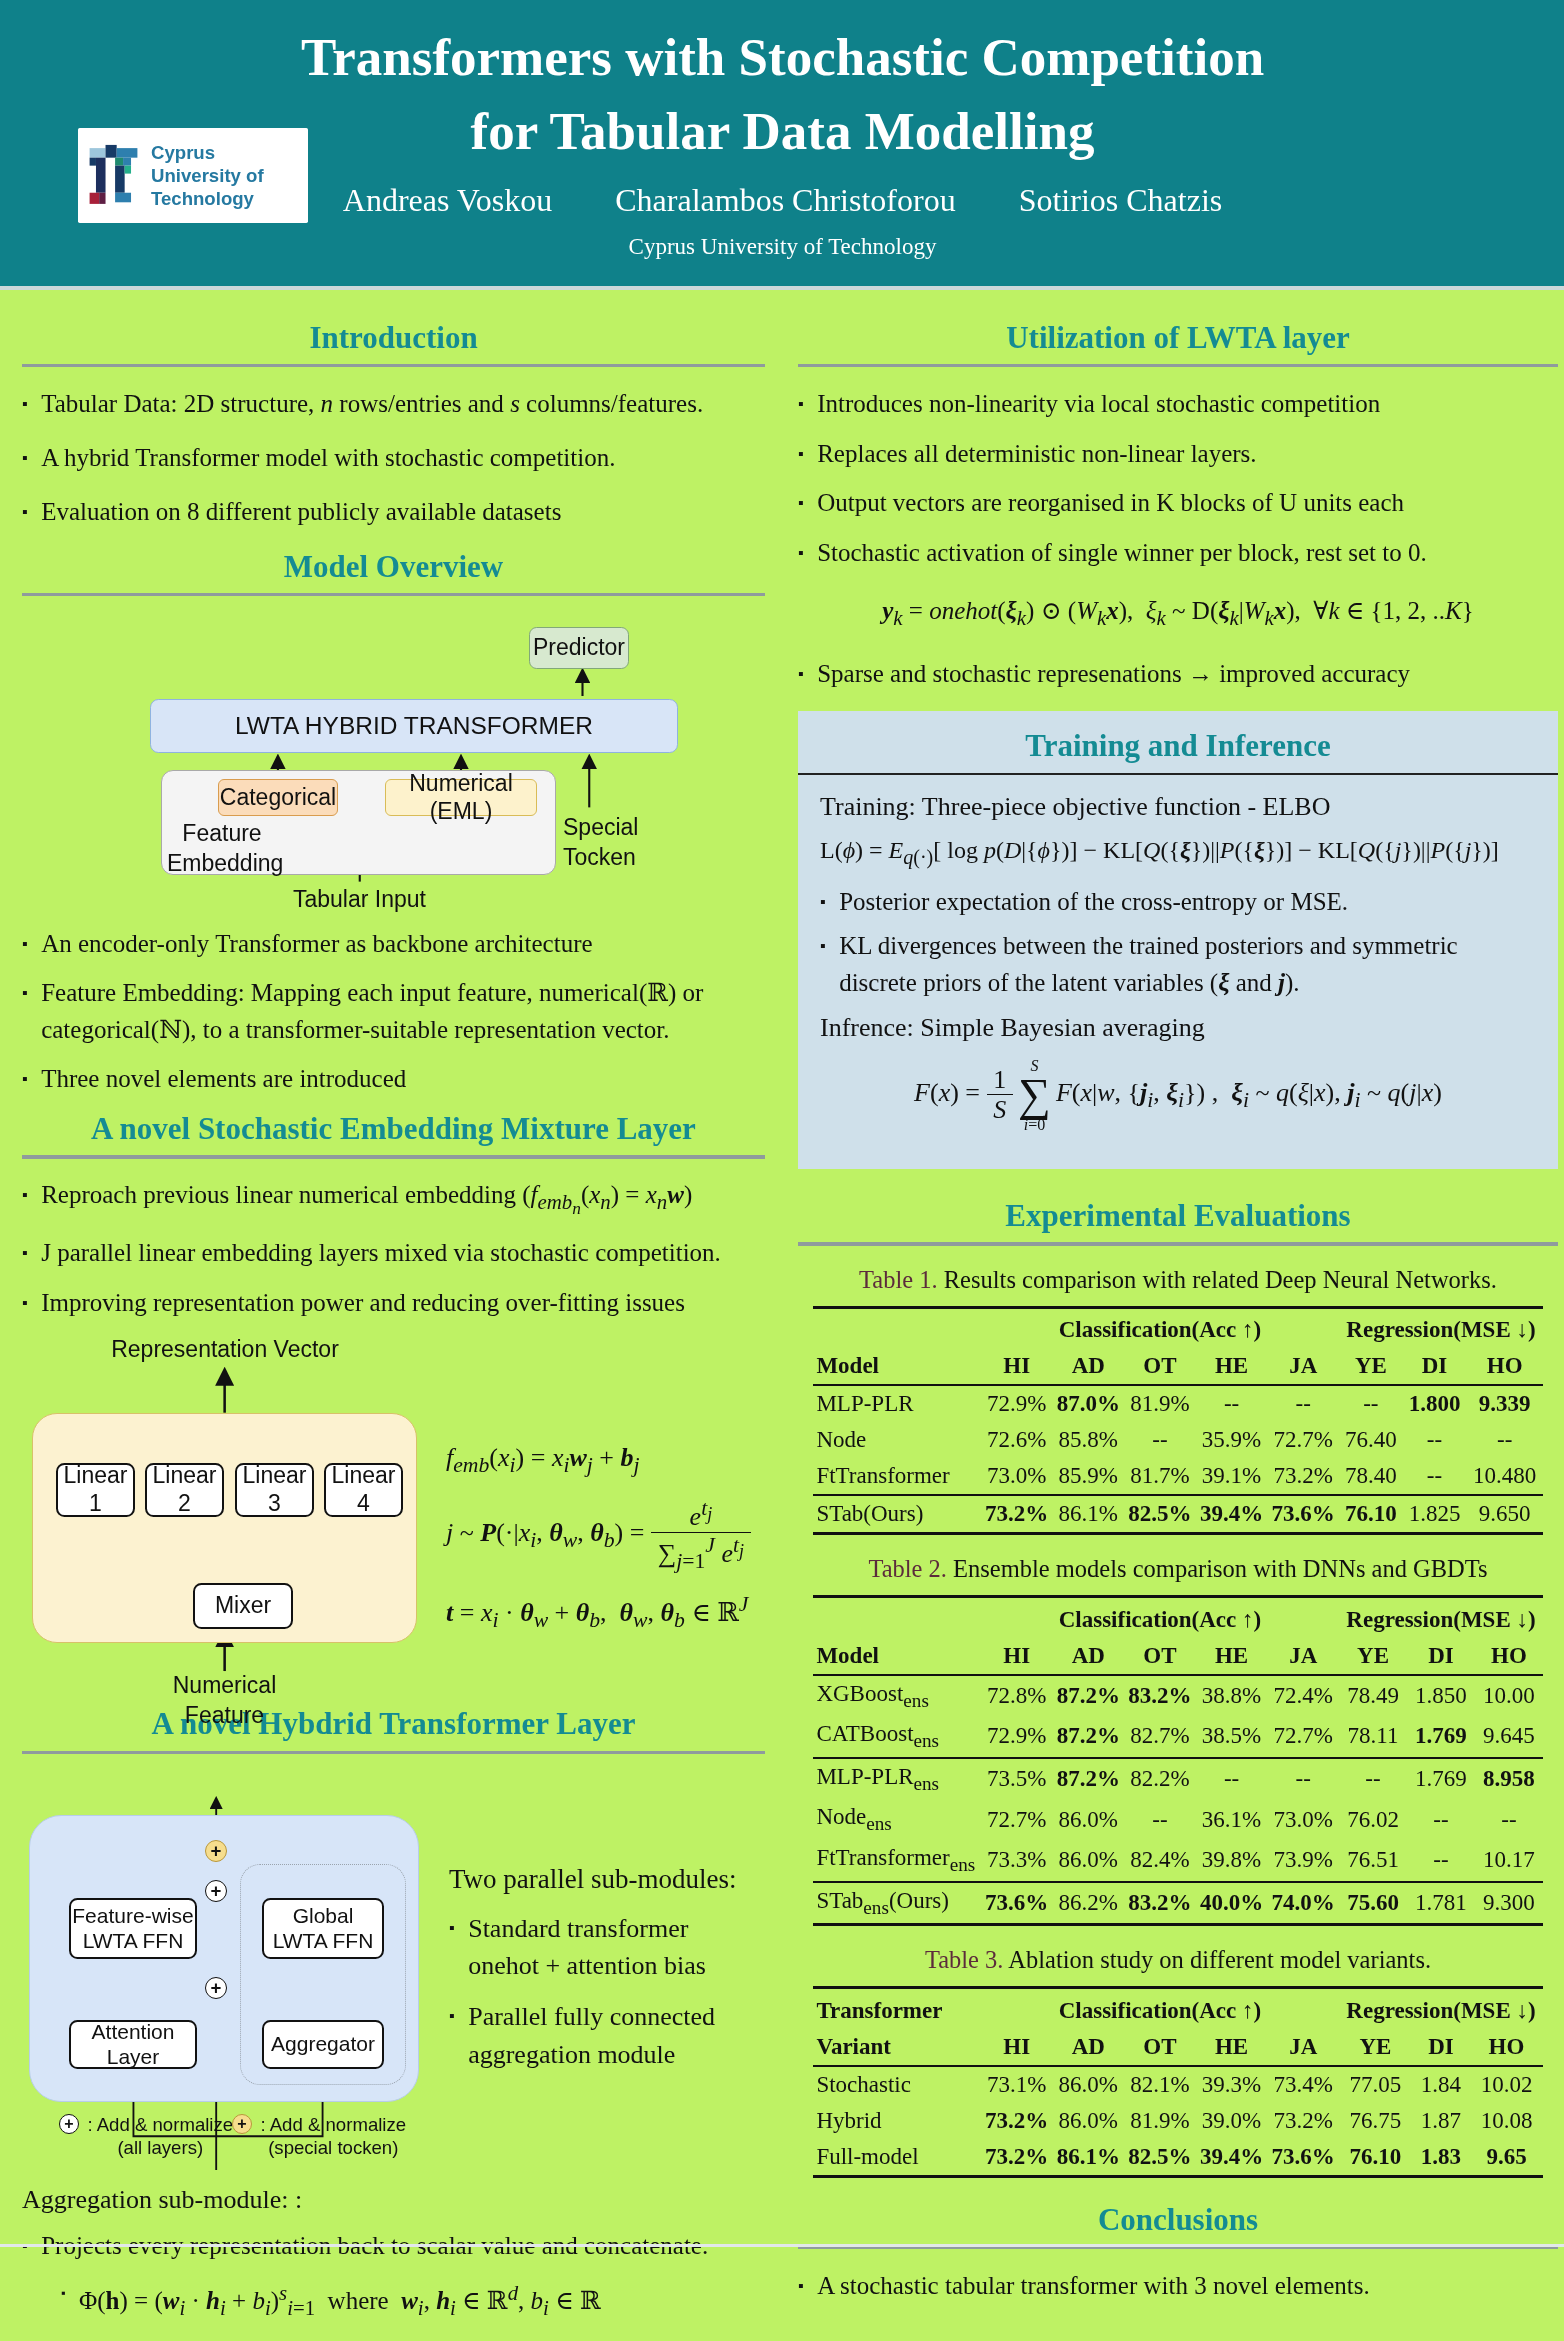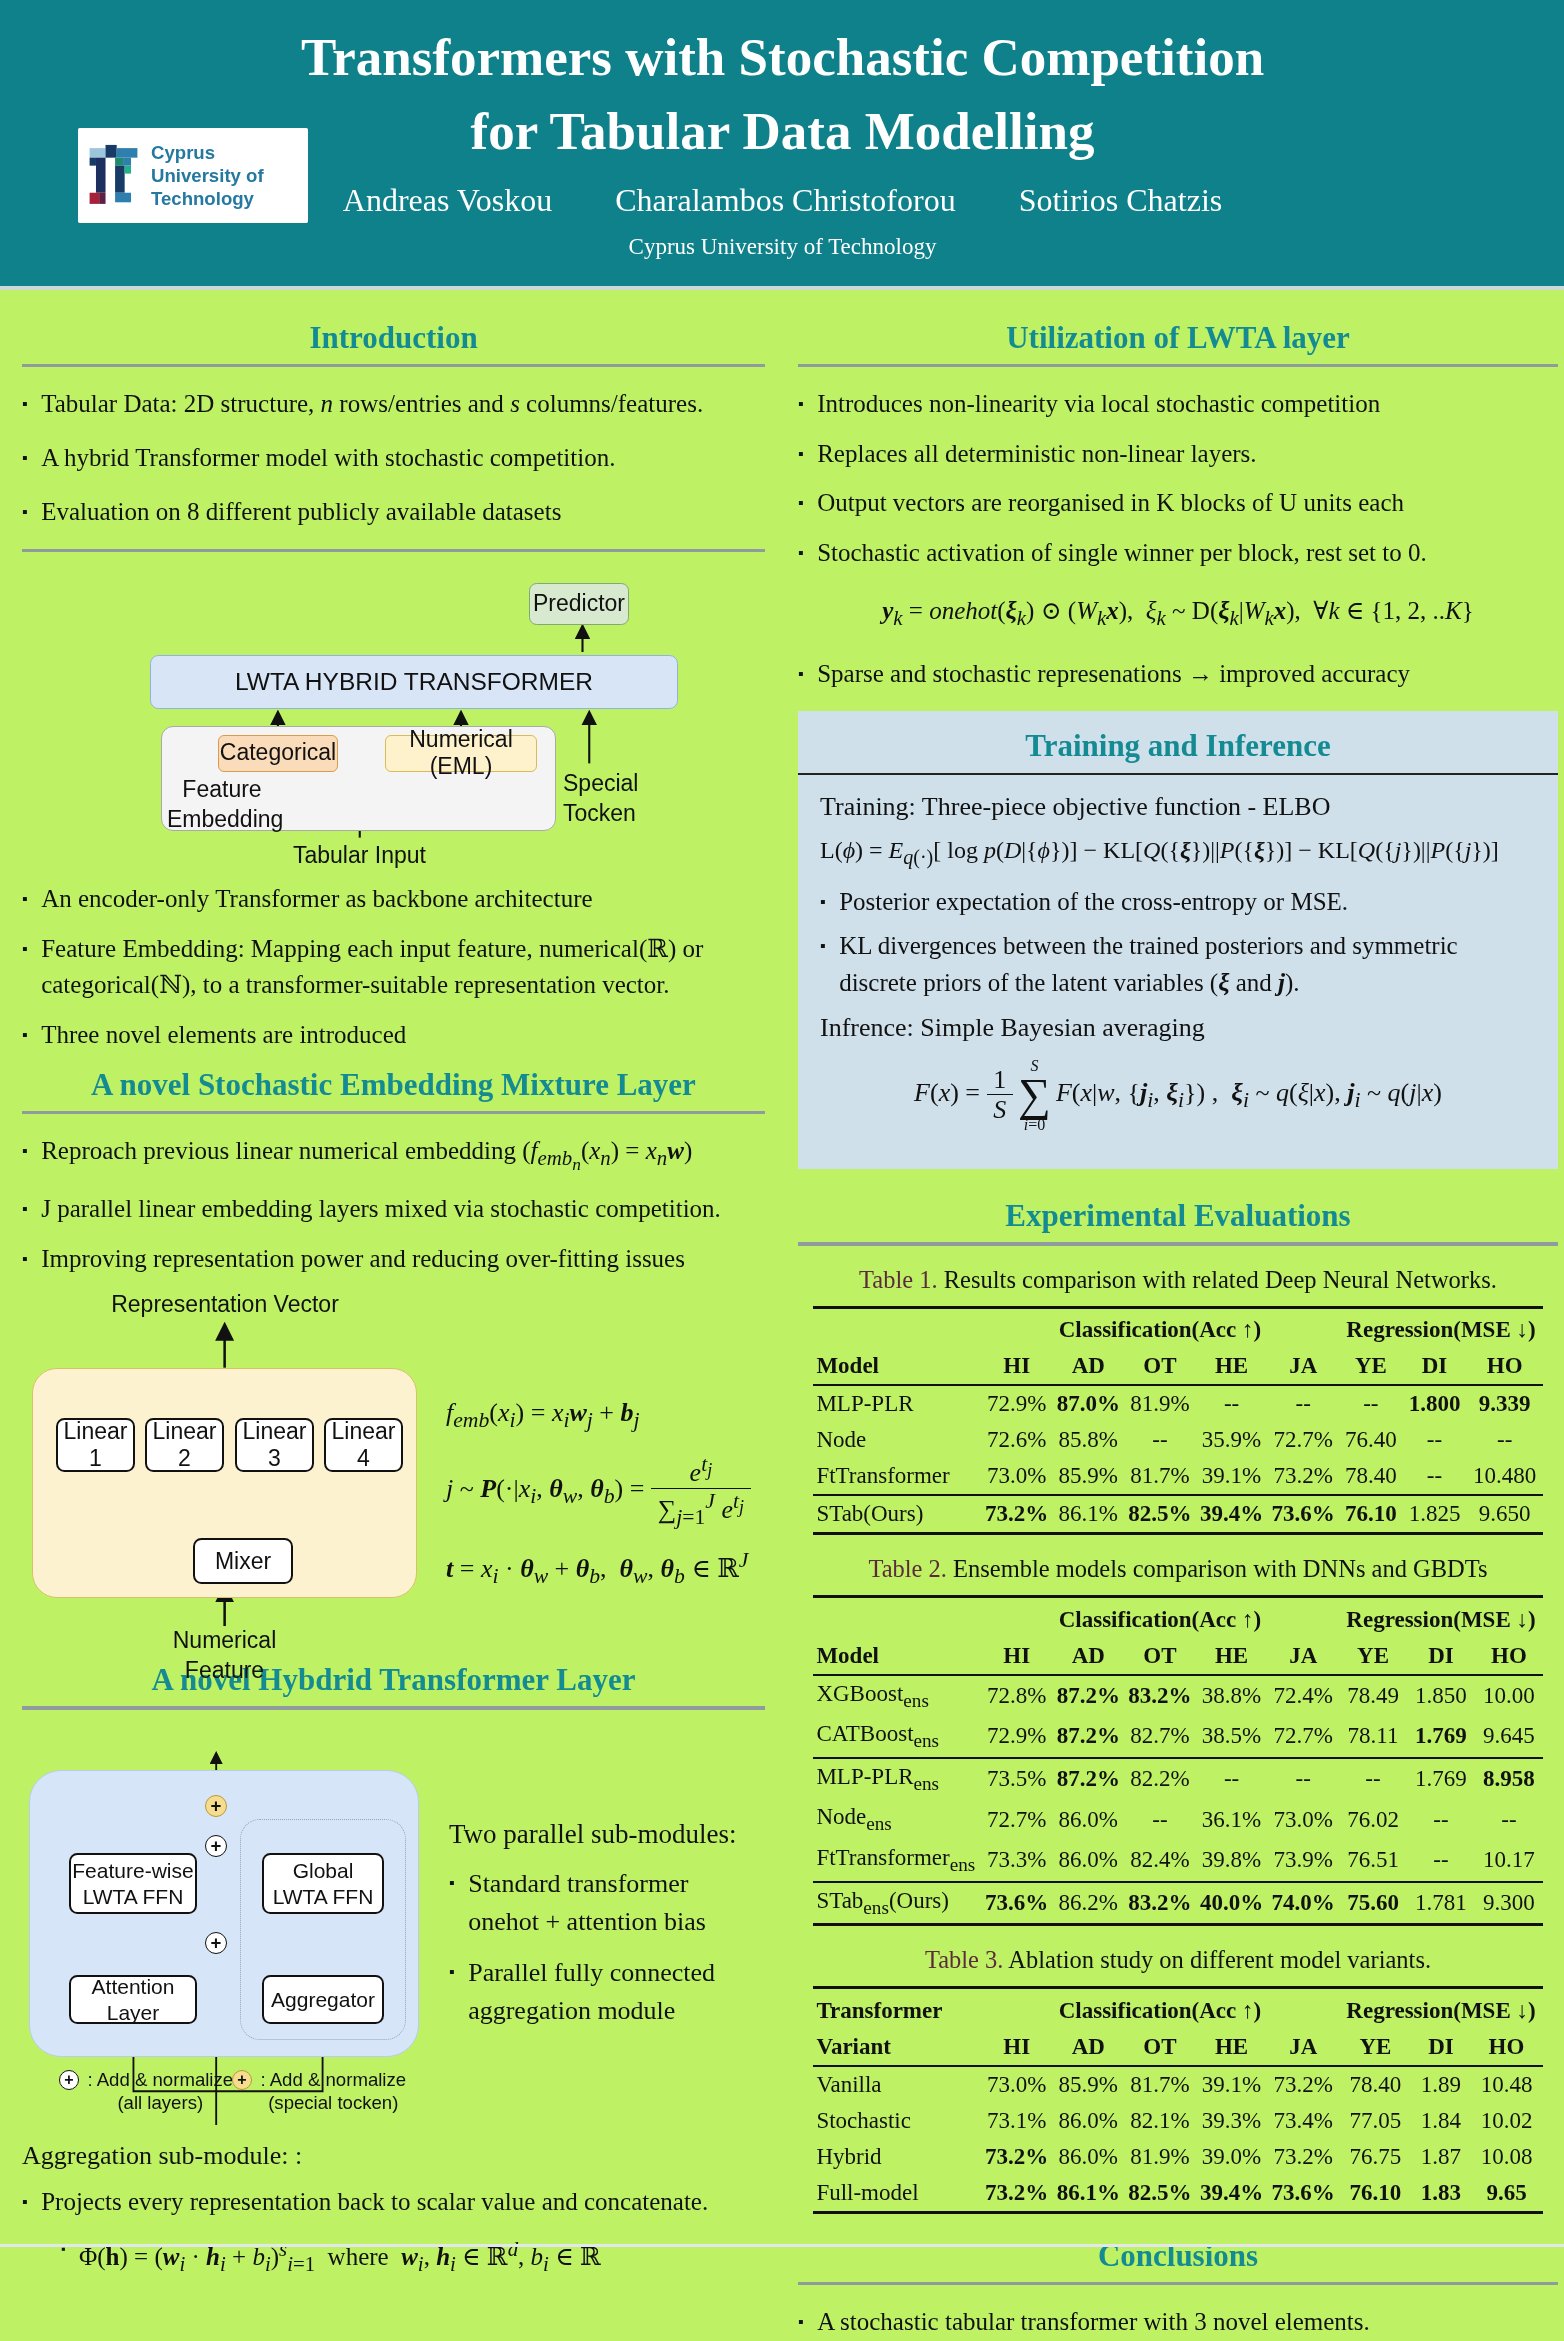--- a/index.html
+++ b/index.html
@@ -143,20 +143,21 @@
         <div class="blt">
           <span class="bsq">▪</span>
           <span class="btxt">A hybrid Transformer model with stochastic competition.</span>
         </div>
         <div class="blt">
           <span class="bsq">▪</span>
           <span class="btxt">Evaluation on 8 different publicly available datasets</span>
         </div>
       </div>
 
+    <div class="sec-h">Model Overview</div>
     <div class="sec-rule"></div>
 
     <div class="diag ov">
       <svg class="ovl" width="743" height="297" viewBox="0 0 880 352">
         <defs>
           <marker id="arwA" viewBox="0 0 10 10" refX="8" refY="5" markerWidth="7.5" markerHeight="7.5" orient="auto-start-reverse">
             <path d="M0,0L10,5L0,10z" fill="#111"></path>
           </marker>
         </defs>
         <g stroke="#111" stroke-width="2.5" fill="none">
@@ -590,31 +591,20 @@
               <th class="">OT</th>
               <th class="">HE</th>
               <th class="">JA</th>
               <th class="">YE</th>
               <th class="">DI</th>
               <th class="">HO</th>
             </tr>
           </thead>
           <tbody>
             <tr>
-              <td class="first">Vanilla</td>
-              <td class="">73.0%</td>
-              <td class="">85.9%</td>
-              <td class="">81.7%</td>
-              <td class="">39.1%</td>
-              <td class="">73.2%</td>
-              <td class="">78.40</td>
-              <td class="">1.89</td>
-              <td class="">10.48</td>
-            </tr>
-            <tr>
               <td class="first">Stochastic</td>
               <td class="">73.1%</td>
               <td class="">86.0%</td>
               <td class="">82.1%</td>
               <td class="">39.3%</td>
               <td class="">73.4%</td>
               <td class="">77.05</td>
               <td class="">1.84</td>
               <td class="">10.02</td>
             </tr>

